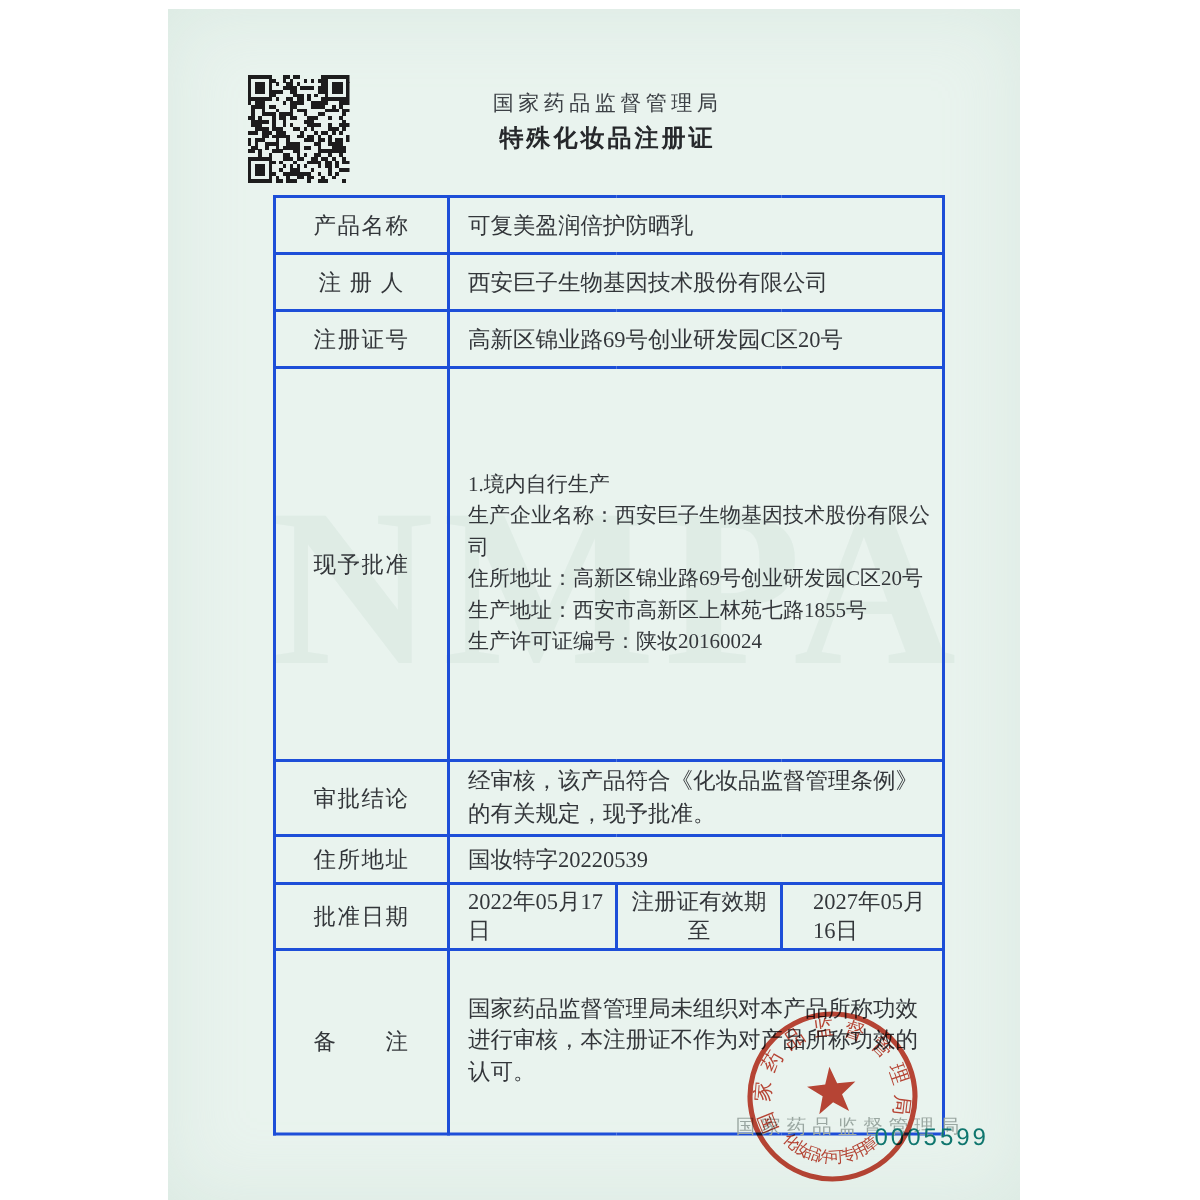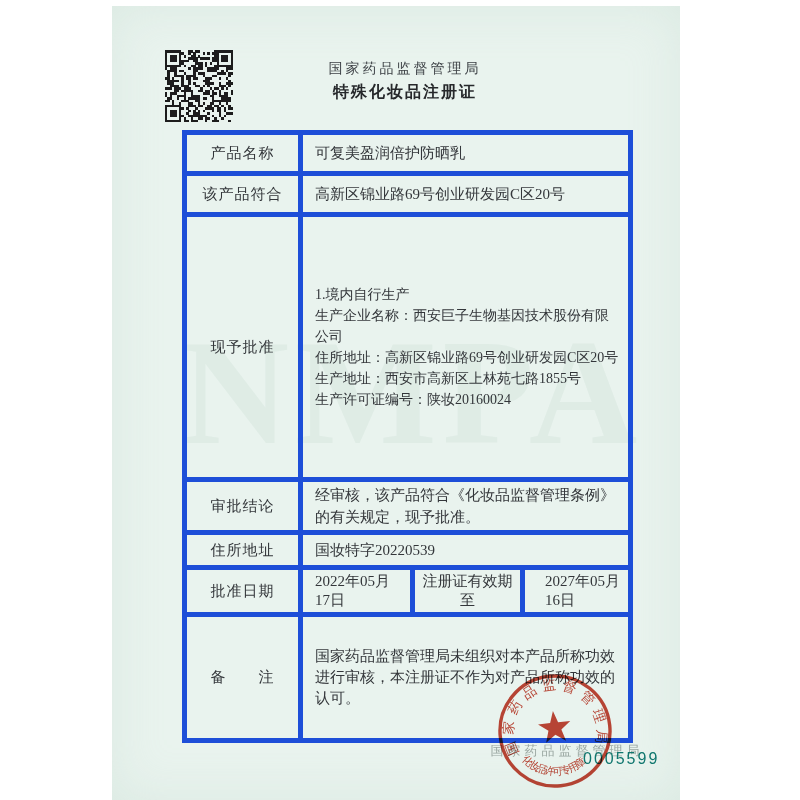--- a/index.html
+++ b/index.html
@@ -20,21 +20,21 @@
   }
   .qr{position:absolute;left:53px;top:44px;width:68px;height:72px;z-index:2;}
   .hdr{position:absolute;left:70px;width:446px;text-align:center;z-index:2;}
   .hdr-authority{top:54px;font-size:14px;letter-spacing:3px;color:#3c4045;}
   .hdr-title{top:76px;font-size:16px;font-weight:bold;letter-spacing:2px;color:#26282b;}
   table.cert{
     position:absolute;left:70px;top:124px;width:446px;z-index:1;
     border-collapse:collapse;table-layout:fixed;
   }
   table.cert td{
-    border:5px solid #1d4ed8;vertical-align:middle;
+    border:2px solid #1d4ed8;vertical-align:middle;
     font-size:15px;color:#33363a;overflow:hidden;
   }
   td.lbl{text-align:center;letter-spacing:1px;}
   td.val{padding:2px 8px 2px 12px;}
   .r-std td{height:32px;}
   .r-prod td{height:256px;}
   .r-appr td{height:43px;}
   .r-cert td{height:26px;}
   .r-date td{height:27px;}
   .r-note td{height:117px;}
@@ -504,21 +504,25 @@
         <col style="width:112px">
         <col style="width:110px">
         <col style="width:108px">
       </colgroup>
     <tbody>
         <tr class="r-std">
       <td class="lbl">产品名称</td>
       <td class="val" colspan="3">可复美盈润倍护防晒乳</td>
     </tr>
     <tr class="r-std">
-      <td class="lbl">该产品符合</td>
+      <td class="lbl">注 册 人</td>
+      <td class="val" colspan="3">西安巨子生物基因技术股份有限公司</td>
+    </tr>
+    <tr class="r-std">
+      <td class="lbl">注册证号</td>
       <td class="val" colspan="3">高新区锦业路69号创业研发园C区20号</td>
     </tr>
     <tr class="r-prod">
       <td class="lbl">现予批准</td>
       <td class="val" colspan="3">
         <div class="prod-line">1.境内自行生产</div>
         <div class="prod-line">生产企业名称：西安巨子生物基因技术股份有限公司</div>
         <div class="prod-line">住所地址：高新区锦业路69号创业研发园C区20号</div>
         <div class="prod-line">生产地址：西安市高新区上林苑七路1855号</div>
         <div class="prod-line">生产许可证编号：陕妆20160024</div>

